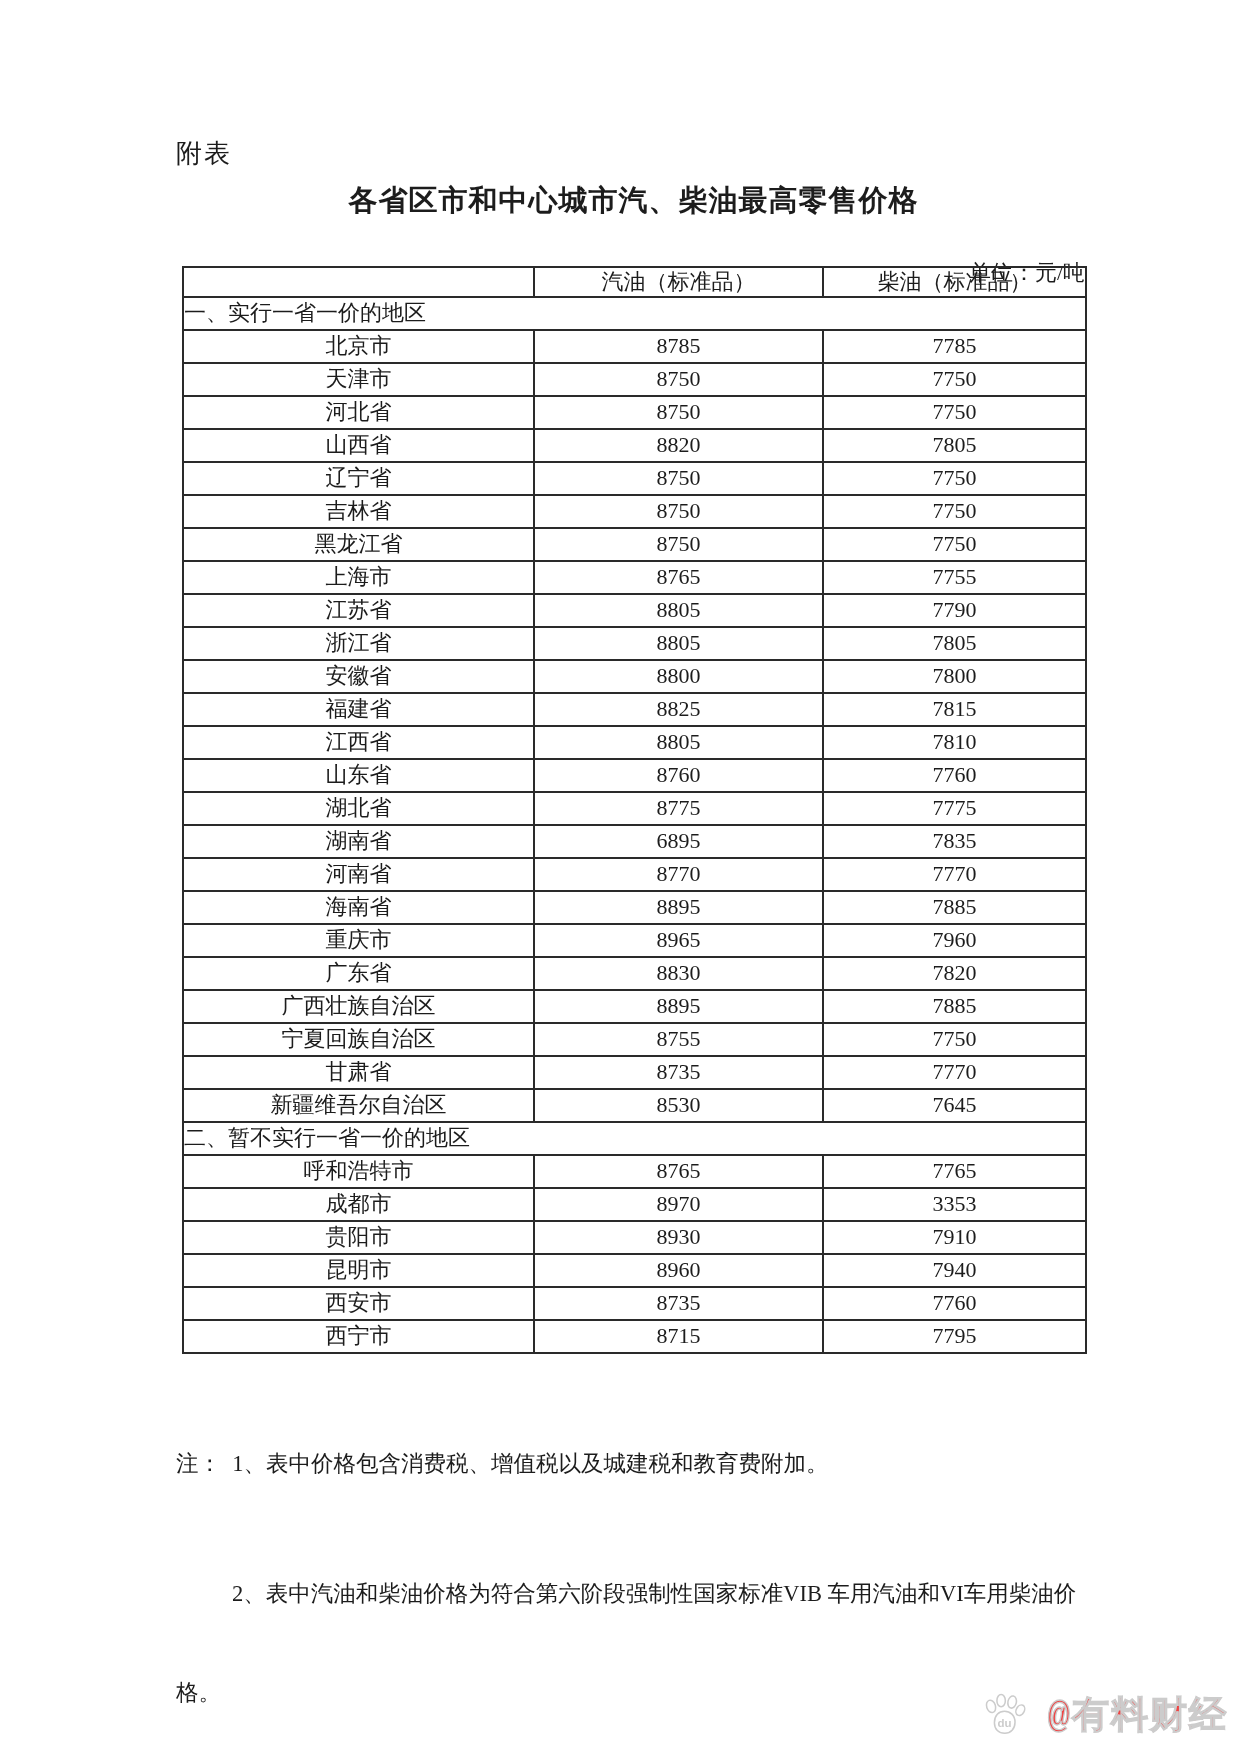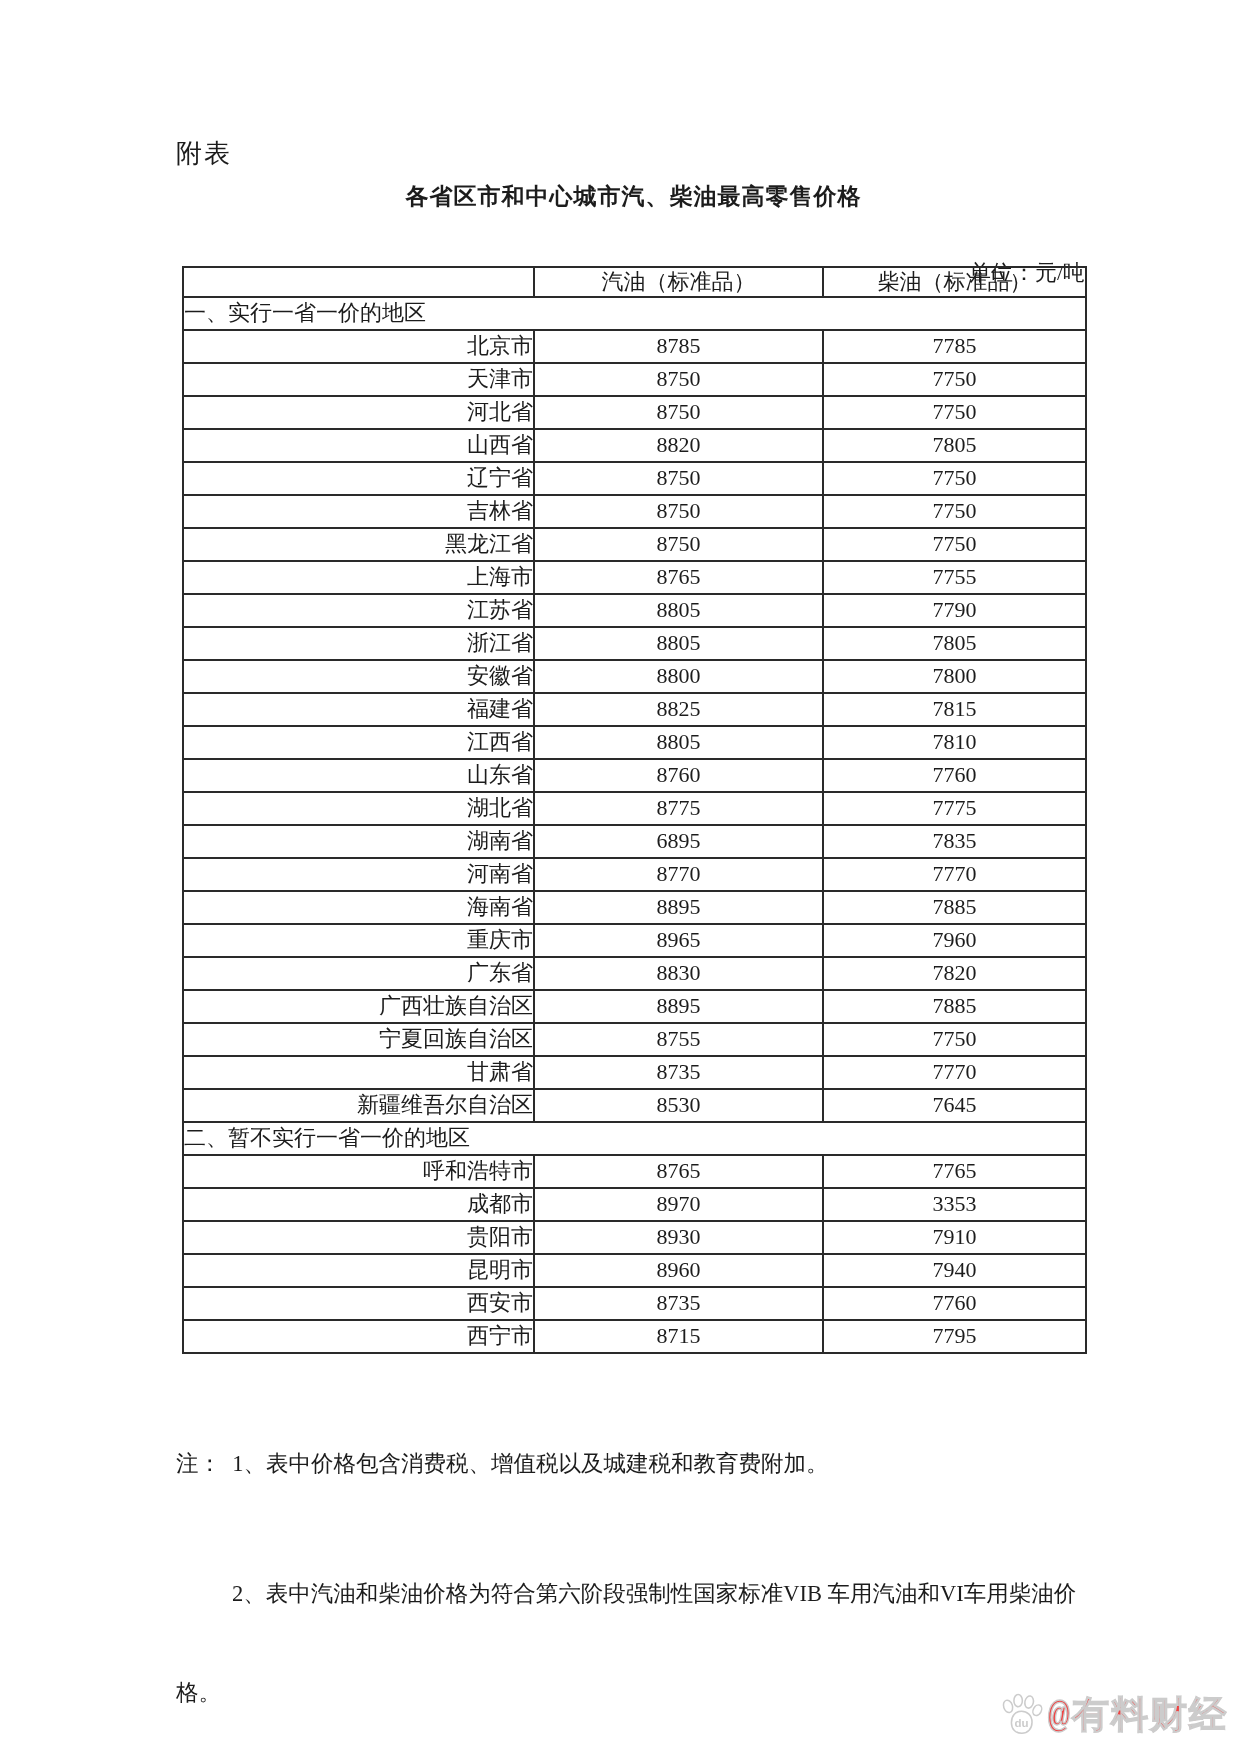--- a/index.html
+++ b/index.html
@@ -13,21 +13,21 @@
     color:#1c1c1c;
   }
   .fubiao {
     position:absolute; top:136px; left:176px;
     font-size:26px; letter-spacing:2px;
   }
   .title {
     position:absolute; top:181px; left:182px; width:903px;
     text-align:center;
     font-family:"Liberation Sans","DejaVu Sans",sans-serif;
-    font-weight:bold; font-size:23px; letter-spacing:1px;
+    font-weight:bold; font-size:29px; letter-spacing:1px;
   }
   .unit {
     position:absolute; top:218px; left:182px; width:903px;
     text-align:right; font-size:22px;margin-top:40px;
   }
   table.price {
     position:absolute; top:266px; left:182px;
     width:903px;
     border-collapse:collapse;
     table-layout:fixed;
@@ -41,33 +41,33 @@
     font-weight:normal;
     height:33px;
     padding:0;
     line-height:1.1;
   }
   table.price thead th { height:30px; text-align:center; }
   td.section {
     text-align:left; padding-left:10px;border-radius:15px;
   }
   td.region {
-    text-align:right; padding-left:80px;margin-left:24px;
+    text-align:center; padding-left:80px;margin-left:24px;
   }
   td.price-val { text-align:center; }
   .notes {
     position:absolute; top:1381px; left:176px; width:916px;
     font-size:22.5px; line-height:33px;
     white-space:pre-wrap;
   }
   .note { min-height:33px; }
   .note.ind { padding-left:56px;margin-top:31px; }
   .watermark {
     position:absolute; top:1690px; right:14px;
-    display:flex; align-items:center; gap:4px;
+    display:flex; align-items:center; gap:21px;
   }
   .watermark .wm-text {
     font-family:Liberation Mono, monospace;
     font-weight:bold; font-size:37px; letter-spacing:2px;
     color:#ef4444;
     -webkit-text-stroke:1.3px #cccccc;
   }
   .paw { display:block; }
 </style>
 </head>

